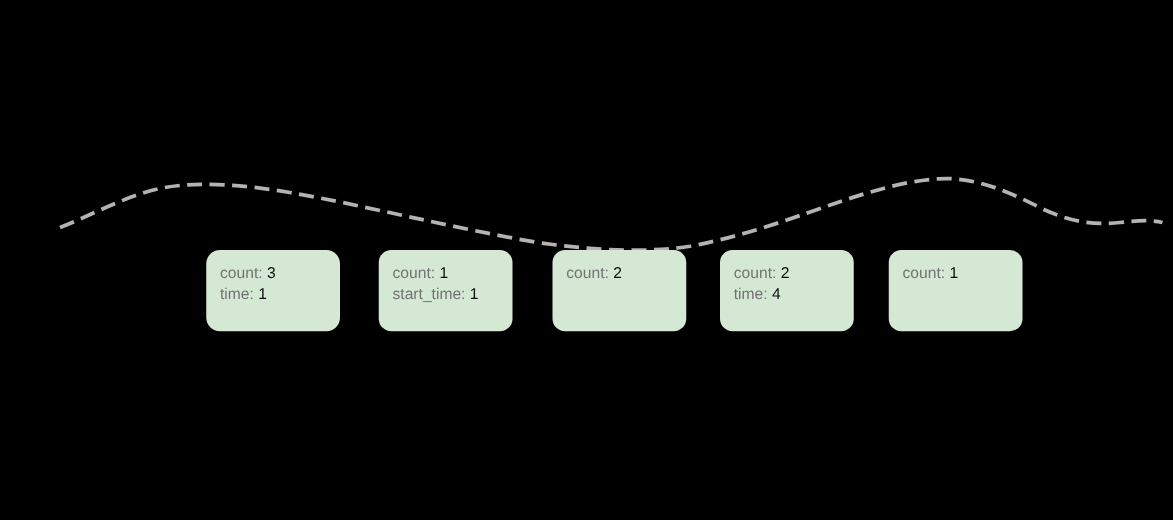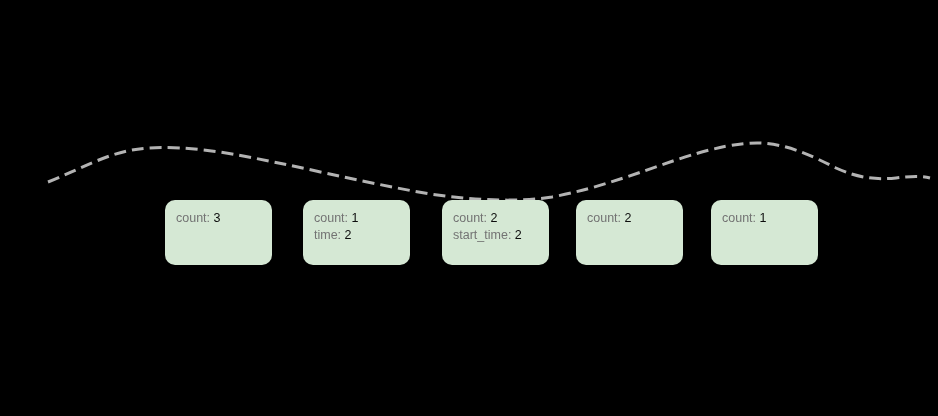--- a/index.html
+++ b/index.html
@@ -50,32 +50,33 @@
 </head>
 <body>
 
 <div id="canvas">
 
   <svg id="trend-line" viewBox="0 0 938 416" xmlns="http://www.w3.org/2000/svg">
     <path id="trend-path" fill="none" stroke-linecap="butt" d="M 48,182 C 78,170 104,155 132,150 C 160,145 196,148 232,154 C 290,164 360,182 430,194 C 480,201 520,202 552,197 C 600,188 640,172 676,160 C 712,148 740,142 762,143 C 790,145 812,156 836,168 C 858,178 876,180 896,178 C 912,176 922,176 930,178" stroke="#b3b3b3" stroke-width="3" stroke-dasharray="12 6"></path>
   </svg>
 
   <div id="node-layer">
-      <div class="node-box" style="left: 165px; top: 200px; width: 107px; height: 65px; background: rgb(213, 232, 212);">
+      <div class="node-box" style="left: 165px; top: 200px; width: 107px; height: 65px; background: rgb(213, 232, 212); border-radius: 11px;">
         <div class="node-line"><span class="node-key">count:</span> <span class="node-val">3</span></div>
+        <div class="node-line"><span class="node-key">time:</span> <span class="node-val">1</span></div>
       </div>
       <div class="node-box" style="left: 303px; top: 200px; width: 107px; height: 65px; background: rgb(213, 232, 212);">
         <div class="node-line"><span class="node-key">count:</span> <span class="node-val">1</span></div>
-        <div class="node-line"><span class="node-key">time:</span> <span class="node-val">2</span></div>
+        <div class="node-line"><span class="node-key">start_time:</span> <span class="node-val">1</span></div>
       </div>
       <div class="node-box" style="left: 442px; top: 200px; width: 107px; height: 65px; background: rgb(213, 232, 212);">
         <div class="node-line"><span class="node-key">count:</span> <span class="node-val">2</span></div>
-        <div class="node-line"><span class="node-key">start_time:</span> <span class="node-val">2</span></div>
       </div>
       <div class="node-box" style="left: 576px; top: 200px; width: 107px; height: 65px; background: rgb(213, 232, 212);">
         <div class="node-line"><span class="node-key">count:</span> <span class="node-val">2</span></div>
+        <div class="node-line"><span class="node-key">time:</span> <span class="node-val">4</span></div>
       </div>
       <div class="node-box" style="left: 711px; top: 200px; width: 107px; height: 65px; background: rgb(213, 232, 212);">
         <div class="node-line"><span class="node-key">count:</span> <span class="node-val">1</span></div>
       </div>
     </div>
 
 </div>
 
 </body></html>

